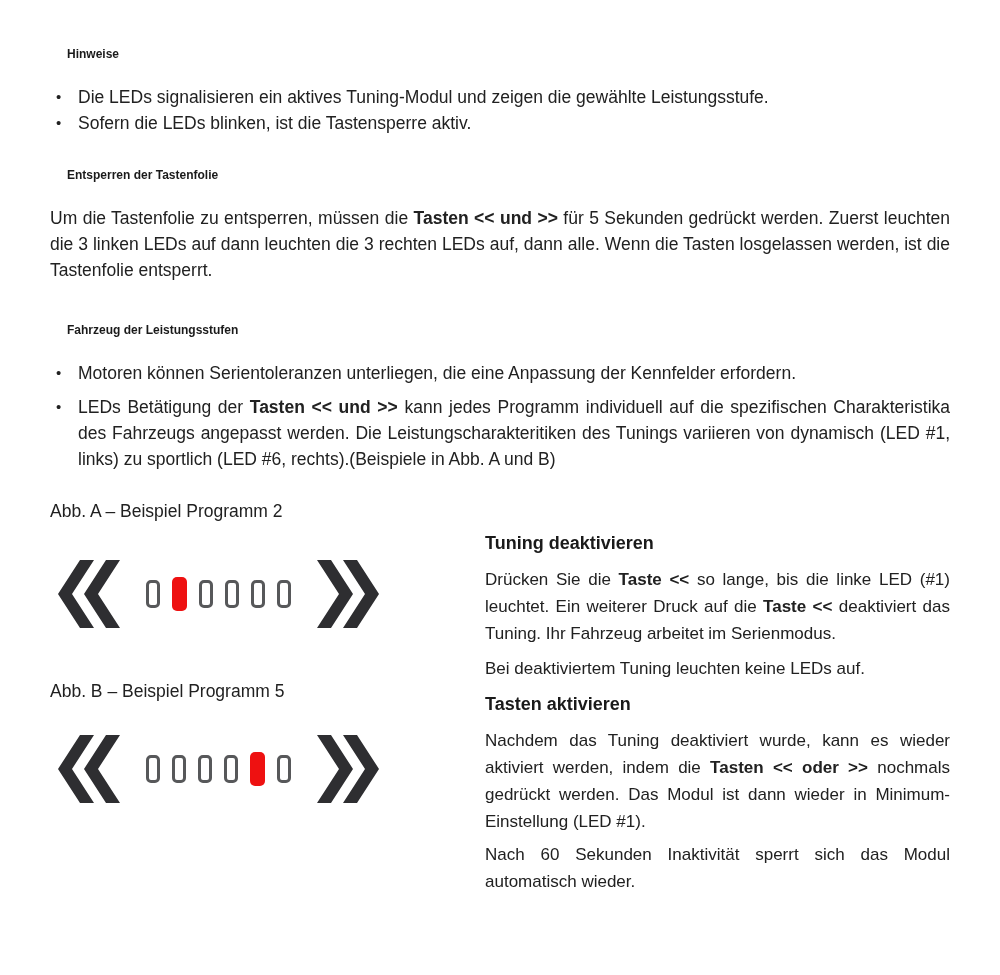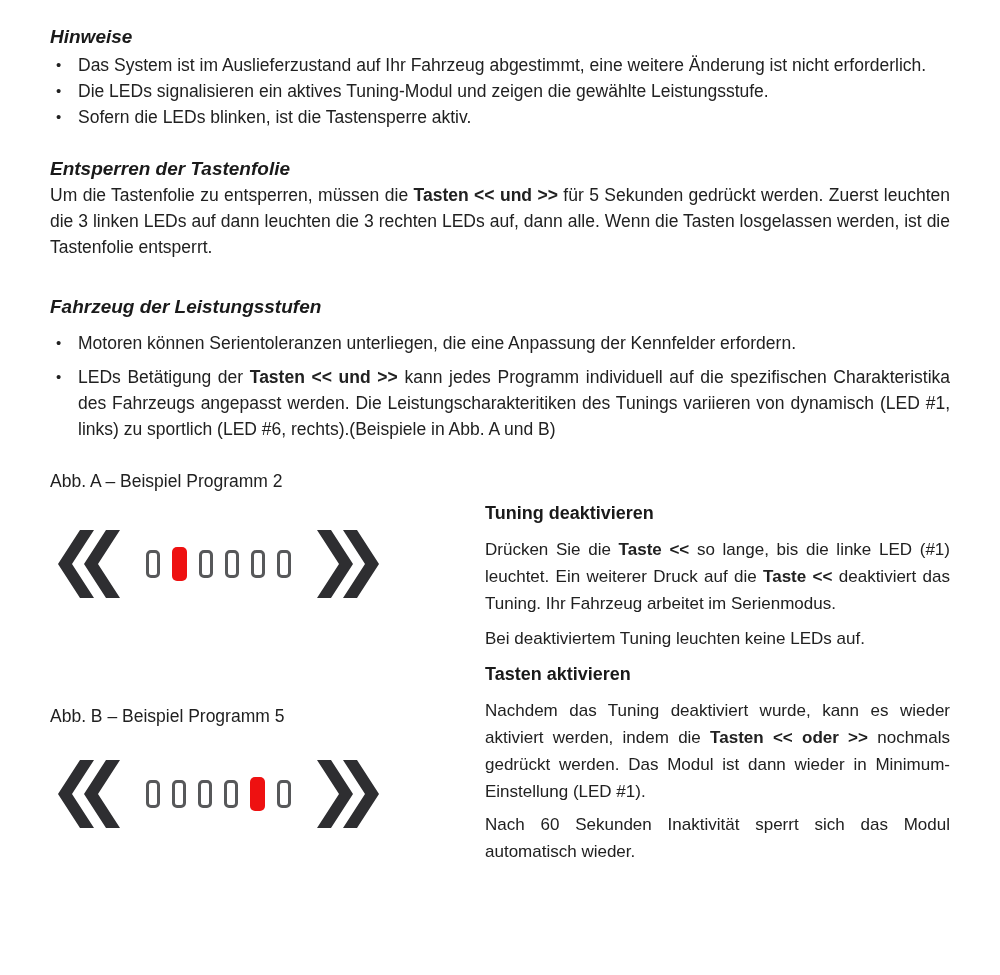--- a/index.html
+++ b/index.html
@@ -9,21 +9,21 @@
     width:1000px;height:975px;
     box-sizing:border-box;
     padding:24px 50px 0 50px;
     background:#ffffff;
     font-family:"Liberation Sans",sans-serif;
     font-size:17.5px;
     line-height:26px;
     color:#212121;
     overflow:hidden;
   }
-  h2{font-size:19px;font-weight:bold;margin:0;color:#1a1a1a;font-style:italic;}
+  h2{font-size:12px;font-weight:bold;margin:17px;color:#1a1a1a;}
   p{margin:0;}
   .just{text-align:justify;}
   .mt-entsperren{margin-top:26px;}
   .mt-para{margin-top:16px;}
   .mt-anpassung{margin-top:34px;}
   ul{list-style:none;margin:2px 0 0 0;padding:0;}
   li{position:relative;padding-left:28px;}
   li::before{content:"\2022";position:absolute;left:6px;top:0;font-size:15px;color:#212121;}
   ul.spaced li + li{margin-top:8px;}
   strong{font-weight:bold;}
@@ -33,21 +33,21 @@
   .col-left{width:435px;flex:none;}
   .col-right{flex:1;font-size:17px;line-height:27px;}
   .col-right h3{font-size:18px;font-weight:bold;margin:0;color:#1a1a1a;}
   .col-right .h-first{margin-top:32px;}
   .col-right .p-main{margin-top:9px;}
   .col-right .p-single{margin-top:8px;}
   .col-right .h-second{margin-top:9px;}
   .col-right .p-last{margin-top:6px;}
 
   .fig-label{margin-top:0;}
-  .fig-label-b{margin-top:105px;}
+  .fig-label-b{margin-top:50px;}
   .led-figure{display:flex;align-items:center;gap:26px;margin-left:8px;height:68px;}
   .led-figure.fig-a{margin-top:36px;}
   .led-figure.fig-b{margin-top:31px;}
   .chev{flex:none;display:block;}
   .chev polygon{fill:var(--chevron,#2e2e31);}
   .led-row{display:flex;align-items:center;gap:12px;}
   .led{
     width:14px;height:28px;box-sizing:border-box;
     border:3px solid var(--led-border,#57585a);
     border-radius:5px;background:#ffffff;flex:none;
@@ -57,21 +57,20 @@
     background:var(--led-on,#ee1111);
   }
 </style>
 </head>
 <body>
 
 <div class="page">
 
   <h2>Hinweise</h2>
   <ul>
-    <li class="just">Das System ist im Auslieferzustand auf Ihr Fahrzeug abgestimmt, eine weitere Änderung ist nicht erforderlich.</li>
     <li>Die LEDs signalisieren ein aktives Tuning-Modul und zeigen die gewählte Leistungsstufe.</li>
     <li>Sofern die LEDs blinken, ist die Tastensperre aktiv.</li>
   </ul>
 
   <h2 class="mt-entsperren">Entsperren der Tastenfolie</h2>
   <p class="just"><span>Um die Tastenfolie zu entsperren, müssen die </span><strong>Tasten &lt;&lt; und &gt;&gt;</strong><span> für 5 Sekunden gedrückt werden. Zuerst leuchten die 3 linken LEDs auf dann leuchten die 3 rechten LEDs auf, dann alle. Wenn die Tasten losgelassen werden, ist die Tastenfolie entsperrt.</span></p>
 
   <h2 class="mt-anpassung">Fahrzeug der Leistungsstufen</h2>
   <ul class="spaced" style="margin-top:10px;">
     <li>

